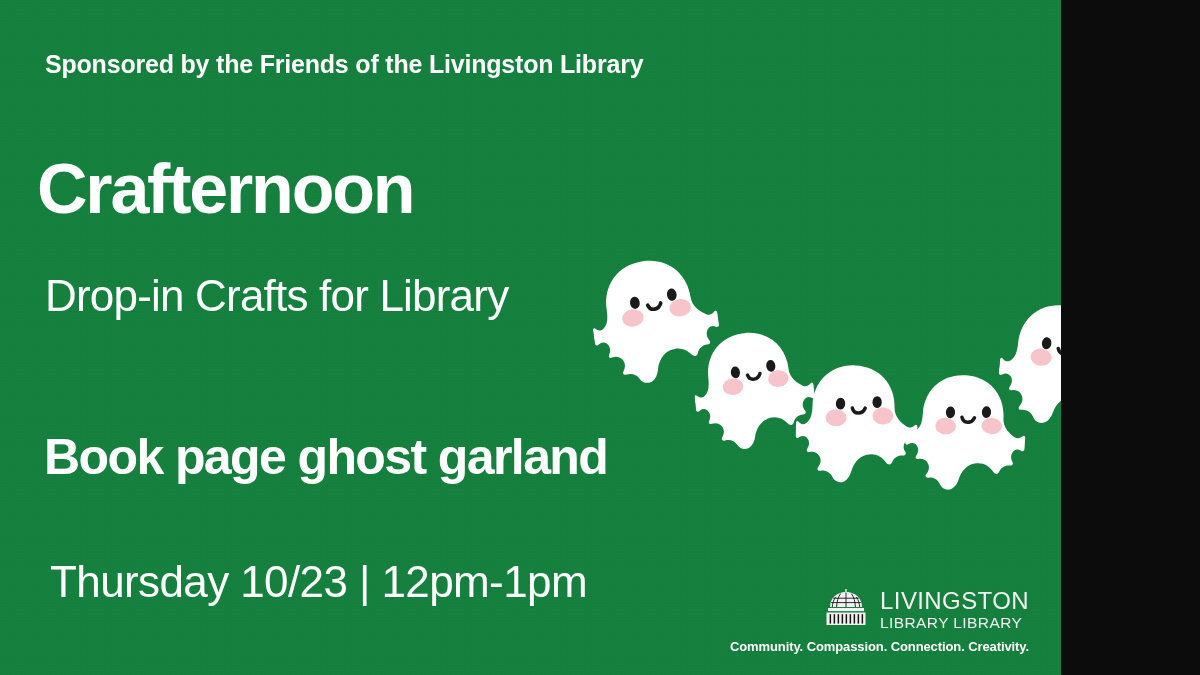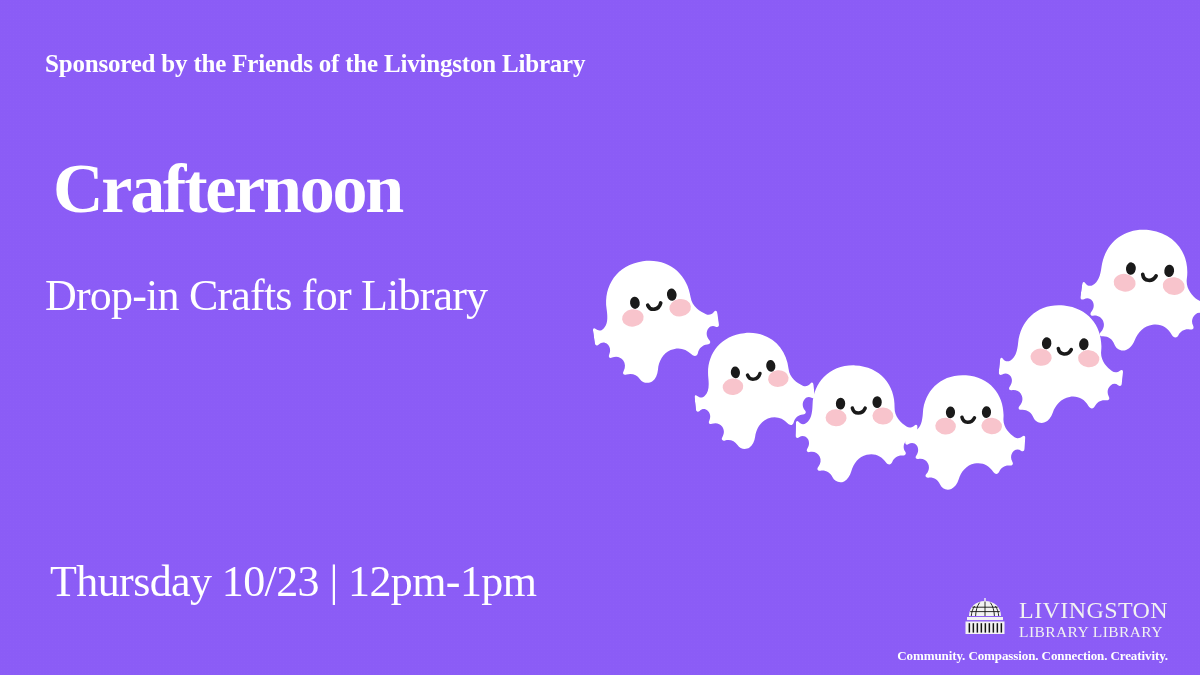--- a/index.html
+++ b/index.html
@@ -2,25 +2,25 @@
 <html><head>
 <meta charset="utf-8">
 <style>
   html, body {
     margin: 0;
     padding: 0;
     background: #0c0c0c;
   }
   #poster {
     position: relative;
-    width: 1200px;
+    width: 1061px;
     height: 675px;
-    background-color: #8b5cf6;
+    background-color: #15803d;
     overflow: hidden;
-    font-family: Liberation Serif, serif;
+    font-family: Liberation Sans, sans-serif;
     color: #ffffff;
   }
   
   #noise {
     position: absolute;
     inset: 0;
     opacity: 0.40;
     pointer-events: none;
     background-image:
       radial-gradient(rgba(255,255,255,0.045) 0.5px, transparent 0.6px),
@@ -35,21 +35,21 @@
     position: absolute;
     left: 45px;
     top: 50px;
     font-size: 25px;
     font-weight: bold;
     letter-spacing: -0.2px;
     white-space: nowrap;
   }
   .title {
     position: absolute;
-    left: 53px;
+    left: 37px;
     top: 154px;
     font-size: 70px;
     font-weight: bold;
     letter-spacing: -2.2px;
     line-height: 1;
     white-space: nowrap;
   }
   .subtitle {
     position: absolute;
     left: 45px;
@@ -88,21 +88,20 @@
     right: 32px;
     top: 589px;
     display: flex;
     flex-direction: column;
     align-items: flex-end;
   }
   #logo-row {
     display: flex;
     align-items: center;
     gap: 14px;
-    margin-top: 9px;
   }
   #logo-wordmark {
     display: flex;
     flex-direction: column;
     line-height: 1;
   }
   .logo-line1 {
     font-size: 24px;
     font-weight: 300;
     letter-spacing: 0.4px;
@@ -196,20 +195,21 @@
           <ellipse cx="38.5" cy="40" rx="4.1" ry="5.2" fill="#1a1a1a"></ellipse>
           <ellipse cx="70.5" cy="37.5" rx="4.1" ry="5.2" fill="#1a1a1a"></ellipse>
           <path d="M49 43.5 C50.6 49.2 57.8 49 60.2 43.2" stroke="#1a1a1a" stroke-width="3.1" stroke-linecap="round" fill="none"></path>
         </svg>
       </div>
     </div>
 
   <div class="sponsor">Sponsored by the Friends of the Livingston Library</div>
   <div class="title">Crafternoon</div>
   <div class="subtitle">Drop-in Crafts for Library</div>
+  <div class="craft-name">Book page ghost garland</div>
   <div class="datetime">Thursday 10/23 | 12pm-1pm</div>
 
   <div id="logo-block">
     <div id="logo-row">
       <span>
         <svg width="40" height="37" viewBox="0 0 40 37">
 
           <rect x="19.3" y="0" width="1.4" height="3" fill="#f2f2f2"></rect>
 
           <path d="M20 3 C10.5 3 4 9.6 4 18 L36 18 C36 9.6 29.5 3 20 3 Z" fill="#f2f2f2"></path>

